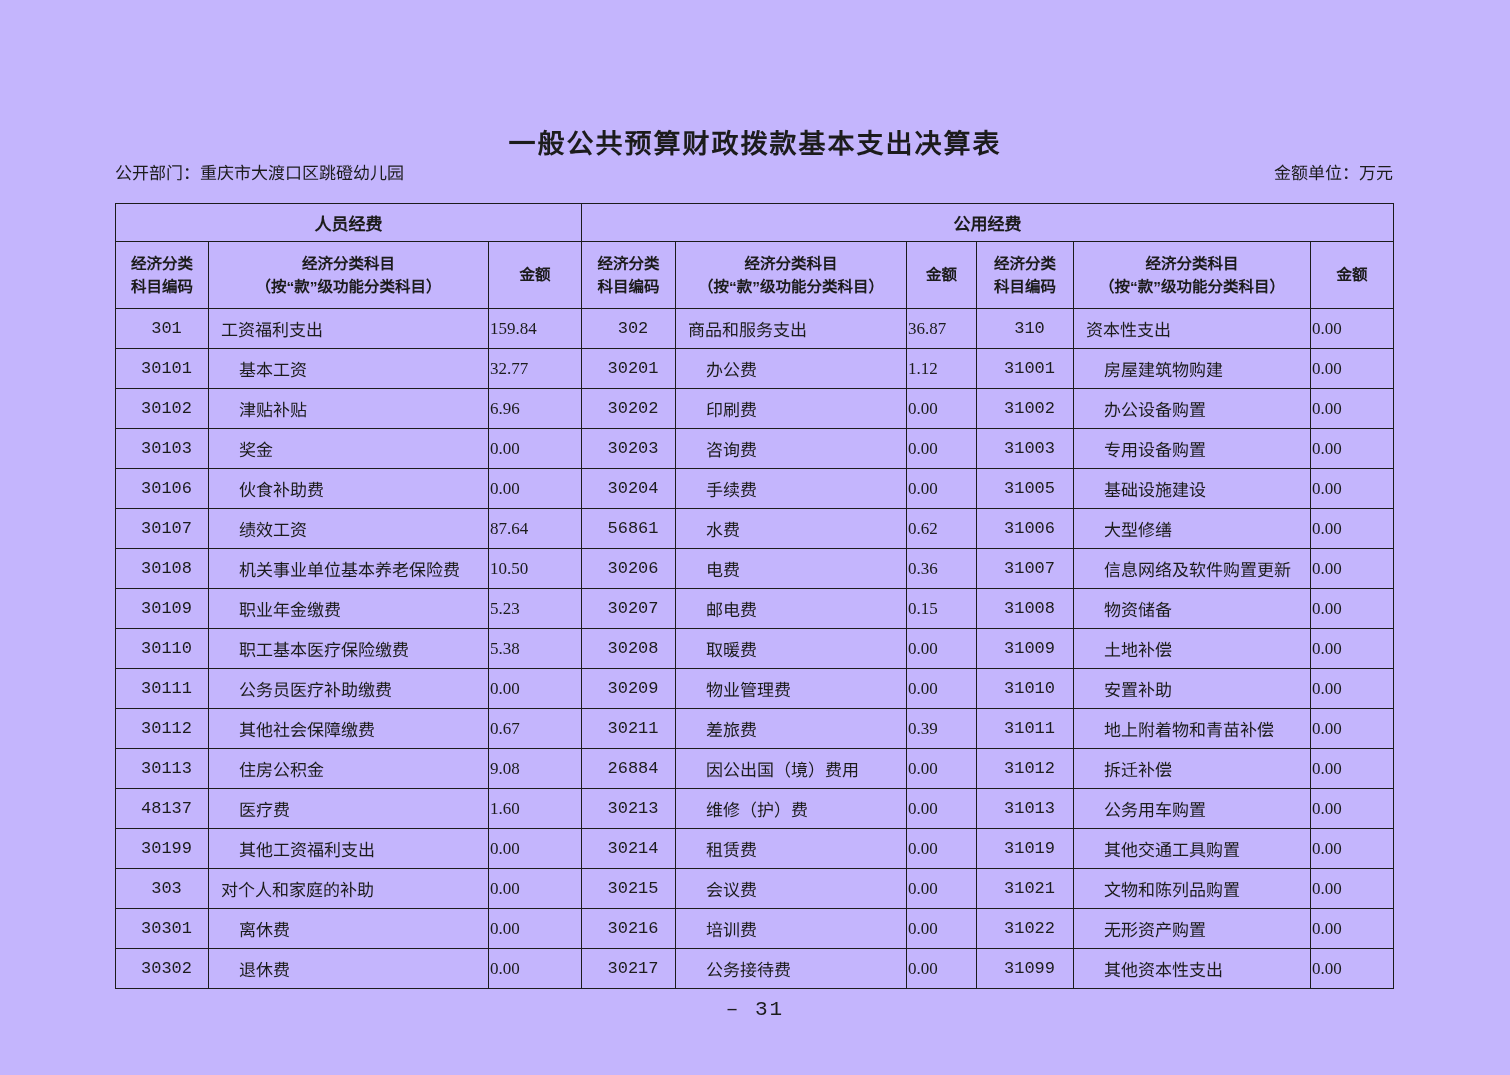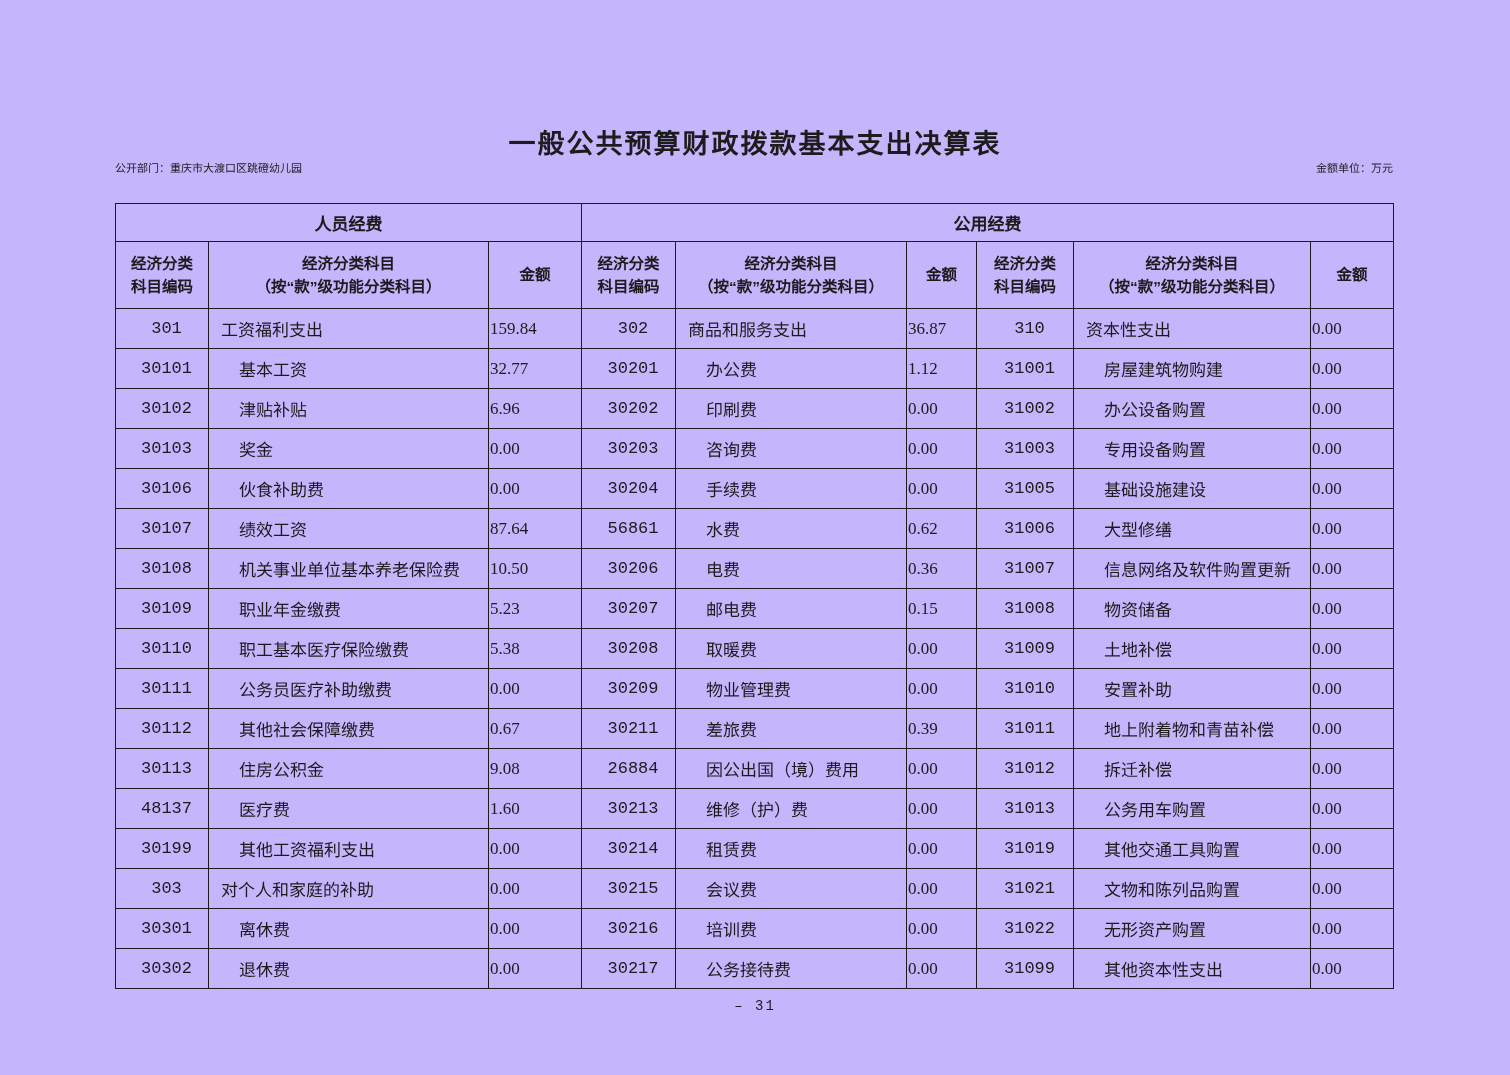--- a/index.html
+++ b/index.html
@@ -12,21 +12,21 @@
     overflow:hidden;
   }
   .title{
     position:absolute;top:122px;left:0;width:100%;
     text-align:center;
     font-size:27px;font-weight:bold;letter-spacing:2px;
   }
   .meta{
     position:absolute;top:159px;left:115px;width:1278px;
     display:flex;justify-content:space-between;
-    font-size:11px;
+    font-size:17px;
     align-items:center;
   }
   table.budget{
     position:absolute;top:203px;left:115px;
     width:1278px;
     border-collapse:collapse;table-layout:fixed;
   }
   table.budget th, table.budget td{
     border:1px solid #1c1c1c;
     overflow:hidden;white-space:nowrap;
@@ -46,21 +46,21 @@
   }
   tbody td{height:37px;font-size:17px;}
   td.code-cell{text-align:center;padding-left:10px;font-family:Liberation Mono, monospace;}
   td.subject-cell{text-align:left;padding-left:12px;}
   td.subject-cell.indent{padding-left:30px;margin-top:23px;}
   td.amount-cell{padding-right:9px;}
   .footer{
     position:absolute;top:998px;left:0;width:100%;
     text-align:center;
     font-family:"Liberation Mono","DejaVu Sans Mono",monospace;
-    font-size:14px;letter-spacing:2px;
+    font-size:21px;letter-spacing:2px;
   }
 </style>
 </head>
 <body>
 
 <div class="page">
 
   <div class="title">一般公共预算财政拨款基本支出决算表</div>
 
   <div class="meta">

